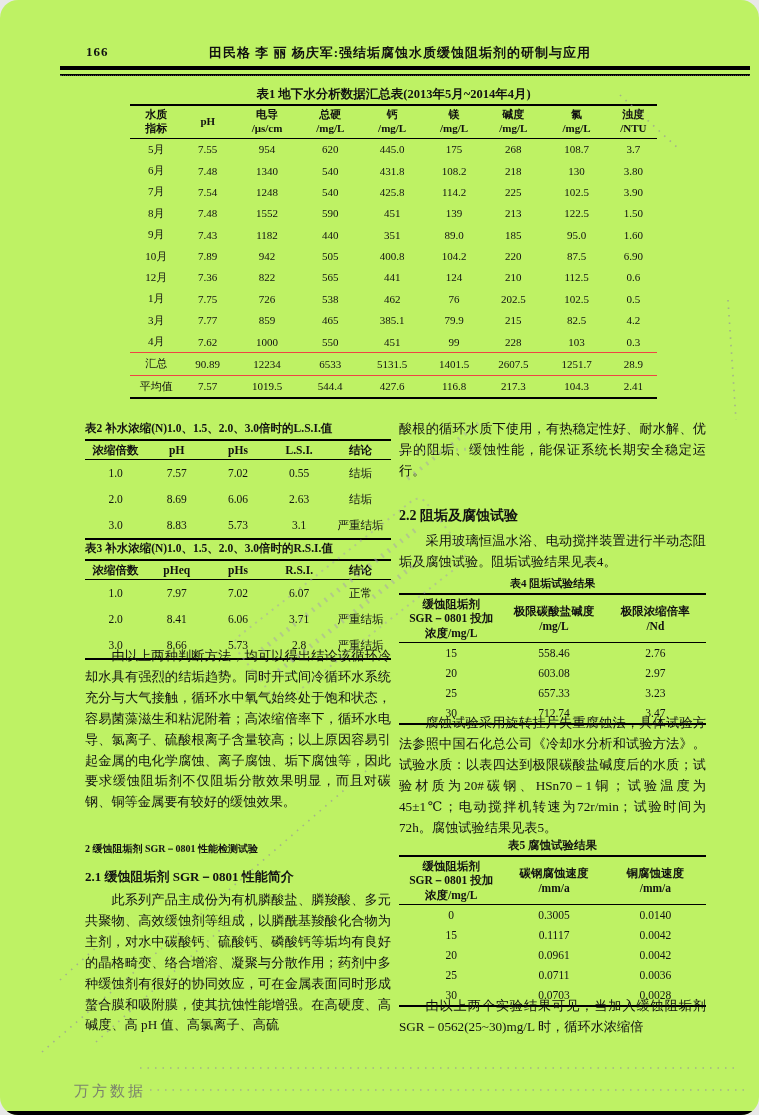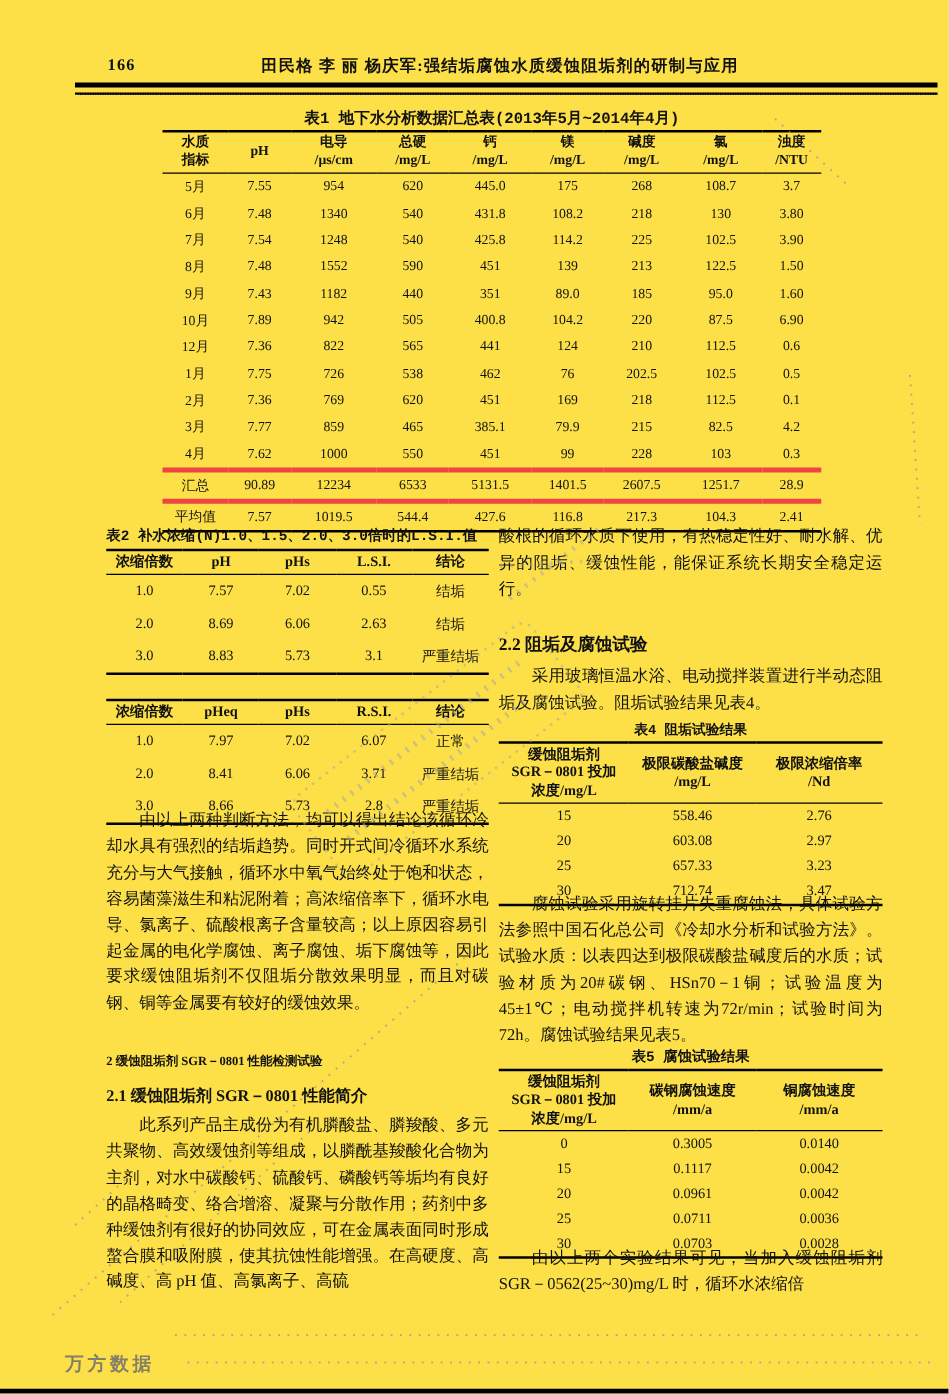--- a/index.html
+++ b/index.html
@@ -1,37 +1,38 @@
 <!DOCTYPE html>
 <html><head>
 <meta charset="utf-8">
 <style>
   html,body{margin:0;padding:0;background:#e8e8e8;}
   #page{
     position:relative;width:759px;height:1115px;margin:0 auto;
-    background:#fde047;color:#111;overflow:hidden;
+    background:#bef264;color:#111;overflow:hidden;
     font-family:"Liberation Serif","DejaVu Serif",serif;
+    border-radius:18px;
   }
   .abs{position:absolute;}
   
   #page-num{left:86px;top:44px;font-size:13px;font-weight:bold;letter-spacing:1px;}
   #running-title{left:150px;top:44px;width:500px;text-align:center;font-size:13px;font-weight:bold;letter-spacing:1px;white-space:nowrap;}
   #rule-thick{left:60px;top:66px;width:690px;height:4px;background:#000;}
   #rule-thin{left:60px;top:74px;width:690px;height:1px;background:#000;border-bottom:1px dotted #444;}
   
   table.tbl{border-collapse:collapse;width:100%;table-layout:fixed;}
   table.tbl th{
     border-top:2.5px solid #000;border-bottom:1.2px solid #000;
     font-weight:bold;white-space:pre-line;vertical-align:middle;
     padding:2px 0;line-height:1.25;text-align:center;
   }
   table.tbl td{text-align:center;vertical-align:middle;}
   table.tbl tbody tr:last-child td{border-bottom:2.5px solid #000;}
-  table.tbl tbody tr.summary td{border-top:4px solid #ef4444;}
-  .tbl-caption{font-weight:bold;text-align:center;white-space:nowrap;font-family:Liberation Mono, monospace;}
+  table.tbl tbody tr.summary td{border-top:1px solid #ef4444;}
+  .tbl-caption{font-weight:bold;text-align:center;white-space:nowrap;}
   
   #t1-caption{left:130px;top:86px;width:527px;font-size:12.5px;}
   #t1-wrap{left:130px;top:104px;width:527px;}
   #t1{font-size:11px;}
   #t1 td{padding:3.2px 0;}
   #t1 th:nth-child(1){width:10%;} #t1 th:nth-child(2){width:9.5%;}
   #t1 th:nth-child(3){width:13%;} #t1 th:nth-child(4){width:11%;}
   #t1 th:nth-child(5){width:12.5%;}#t1 th:nth-child(6){width:11%;}
   #t1 th:nth-child(7){width:11.5%;}#t1 th:nth-child(8){width:12.5%;}
   #t1 th:nth-child(9){width:9%;}
@@ -57,21 +58,21 @@
   #t4-caption{top:576px;font-size:11px;}
   #t4-wrap{top:593px;}
   #t4,#t5{font-size:11.5px;}
   #t4 td,#t5 td{padding:4px 0;}
   #t4 th:nth-child(1),#t5 th:nth-child(1){width:34%;text-align:center;}
   #r-para3{top:713px;}
   #t5-caption{top:838px;font-size:11.5px;}
   #t5-wrap{top:855px;}
   #r-para4{top:996px;}
   
-  #footer-mark{left:52px;top:1082px;font-size:15px;color:#6f6f6f;letter-spacing:3px;font-weight:bold;opacity:.85;}
+  #footer-mark{left:74px;top:1082px;font-size:15px;color:#6f6f6f;letter-spacing:3px;font-weight:normal;opacity:.85;}
   #bottom-edge{left:0;top:1111px;width:759px;height:4px;background:#000;}
   
   #noise{left:0;top:0;width:759px;height:1115px;pointer-events:none;}
 </style>
 </head>
 <body>
 
 <div id="page">
 
   <div class="abs" id="page-num">166</div>
@@ -184,31 +185,20 @@
           <tr>
             <td>1月</td>
             <td>7.75</td>
             <td>726</td>
             <td>538</td>
             <td>462</td>
             <td>76</td>
             <td>202.5</td>
             <td>102.5</td>
             <td>0.5</td>
-          </tr>
-          <tr>
-            <td>2月</td>
-            <td>7.36</td>
-            <td>769</td>
-            <td>620</td>
-            <td>451</td>
-            <td>169</td>
-            <td>218</td>
-            <td>112.5</td>
-            <td>0.1</td>
           </tr>
           <tr>
             <td>3月</td>
             <td>7.77</td>
             <td>859</td>
             <td>465</td>
             <td>385.1</td>
             <td>79.9</td>
             <td>215</td>
             <td>82.5</td>
@@ -282,20 +272,21 @@
             <td>3.0</td>
             <td>8.83</td>
             <td>5.73</td>
             <td>3.1</td>
             <td>严重结垢</td>
           </tr>
         </tbody>
       </table>
   </div>
 
+  <div class="abs lcol tbl-caption" id="t3-caption">表3  补水浓缩(N)1.0、1.5、2.0、3.0倍时的R.S.I.值</div>
   <div class="abs lcol" id="t3-wrap">
     <table class="tbl" id="t3">
         <thead>
           <tr>
             <th>浓缩倍数</th>
             <th>pHeq</th>
             <th>pHs</th>
             <th>R.S.I.</th>
             <th>结论</th>
           </tr>

